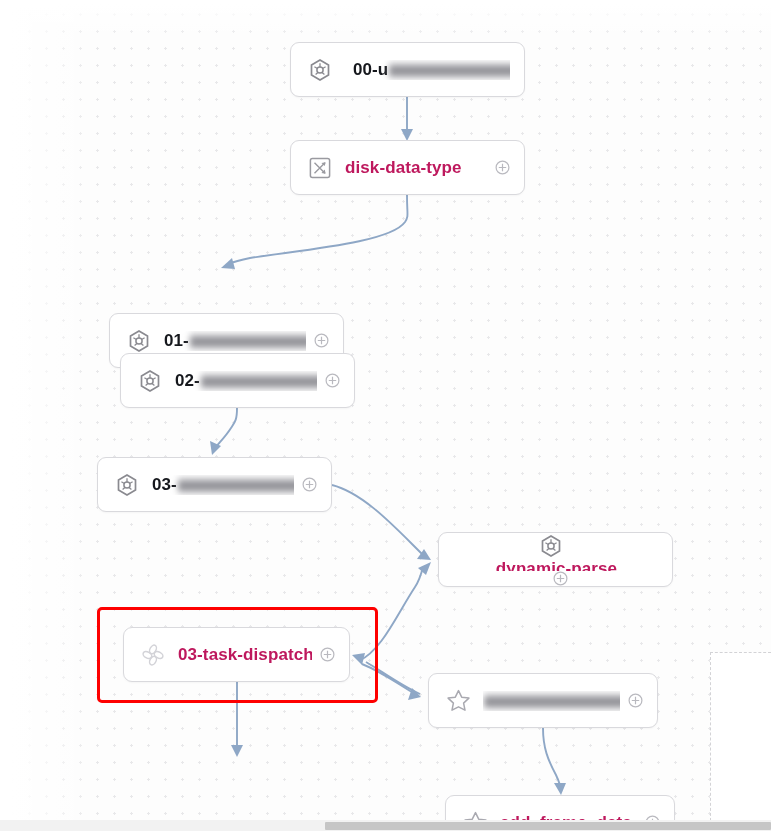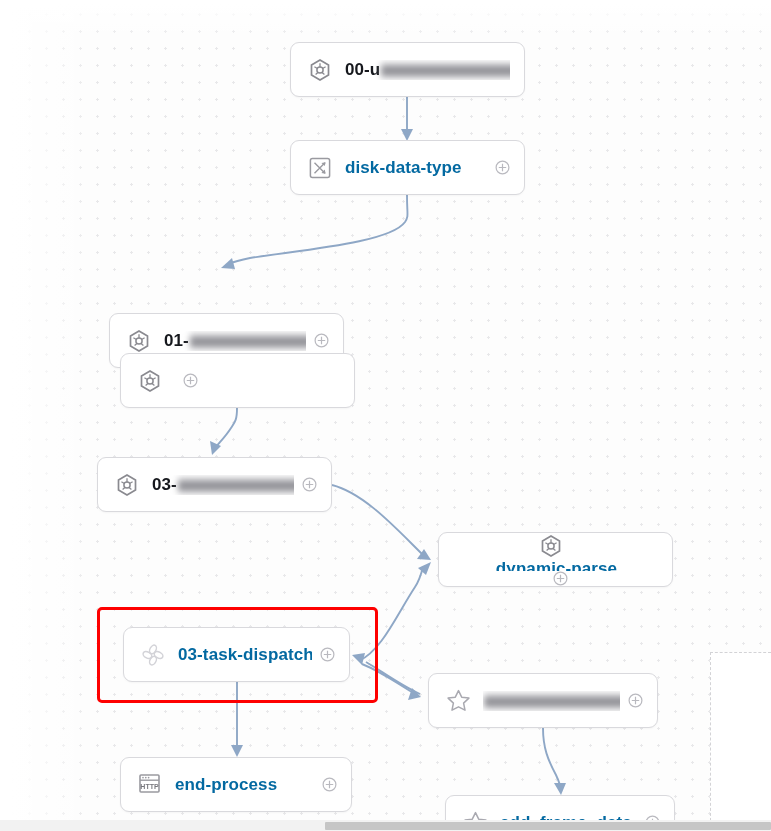--- a/index.html
+++ b/index.html
@@ -90,21 +90,21 @@
     height: 26px;
     margin-right: 12px;
     display: flex;
     align-items: center;
     justify-content: center;
   }
   .node-label {
     flex: 1 1 auto;
     font-size: 17px;
     font-weight: bold;
-    color: #0369a1;
+    color: #be185d;
     letter-spacing: 0.1px;
     white-space: nowrap;
     overflow: hidden;
   }
   .node-label.redacted {
     position: relative;
     color: #16181d;
   }
   
   .redact-bar {
@@ -214,21 +214,21 @@
     </g>
 
     <g>
       <path class="edge-path" d="M543,728 C543,748 548,760 556,775 C558,779 559,782 560,785"></path>
       <polygon class="edge-head" points="561,795 554,783 566,783"></polygon>
     </g>
   </svg>
 
   <div id="highlight-box"></div>
 
-  <div class="node" id="n0" style="left:290px; top:42px; width:235px; height:55px;">
+  <div class="node" id="n0" style="left:290px; top:42px; width:235px; height:55px;gap:8px;">
     <span class="node-icon">
       <svg width="24" height="24" viewBox="0 0 24 24">
         <polygon points="12,2 20.5,7 20.5,17 12,22 3.5,17 3.5,7" fill="none" stroke="#8a8a90" stroke-width="1.7"></polygon>
         <circle cx="12" cy="12" r="3.1" fill="none" stroke="#8a8a90" stroke-width="1.5"></circle>
         <g stroke="#8a8a90" stroke-width="1.3">
           <line x1="12" y1="5.2" x2="12" y2="8.9"></line>
           <line x1="17.6" y1="8.7" x2="14.6" y2="10.5"></line>
           <line x1="16.4" y1="16.4" x2="13.8" y2="14.3"></line>
           <line x1="7.6" y1="16.4" x2="10.2" y2="14.3"></line>
           <line x1="6.4" y1="8.7" x2="9.4" y2="10.5"></line>
@@ -290,20 +290,23 @@
         <circle cx="12" cy="12" r="3.1" fill="none" stroke="#8a8a90" stroke-width="1.5"></circle>
         <g stroke="#8a8a90" stroke-width="1.3">
           <line x1="12" y1="5.2" x2="12" y2="8.9"></line>
           <line x1="17.6" y1="8.7" x2="14.6" y2="10.5"></line>
           <line x1="16.4" y1="16.4" x2="13.8" y2="14.3"></line>
           <line x1="7.6" y1="16.4" x2="10.2" y2="14.3"></line>
           <line x1="6.4" y1="8.7" x2="9.4" y2="10.5"></line>
         </g>
       </svg>
     </span>
+    <span class="node-label redacted">
+      <span>02-</span><span class="redact-bar" style="width:140px;"></span>
+    </span>
     <span class="node-plus">
       <svg width="15" height="15" viewBox="0 0 15 15">
         <circle cx="7.5" cy="7.5" r="6.4" fill="none" stroke="#b9b9bf" stroke-width="1.2"></circle>
         <path d="M7.5,3.8 L7.5,11.2 M3.8,7.5 L11.2,7.5" stroke="#b9b9bf" stroke-width="1.2"></path>
       </svg>
     </span>
   </div>
 
   <div class="node" id="n4" style="left:97px; top:457px; width:235px; height:55px;">
     <span class="node-icon">
@@ -383,39 +386,20 @@
       <span class="redact-bar" style="width:152px;"></span>
     </span>
     <span class="node-plus">
       <svg width="15" height="15" viewBox="0 0 15 15">
         <circle cx="7.5" cy="7.5" r="6.4" fill="none" stroke="#b9b9bf" stroke-width="1.2"></circle>
         <path d="M7.5,3.8 L7.5,11.2 M3.8,7.5 L11.2,7.5" stroke="#b9b9bf" stroke-width="1.2"></path>
       </svg>
     </span>
   </div>
 
-  <div class="node" id="n8" style="left:120px; top:757px; width:232px; height:55px;">
-    <span class="node-icon">
-      <svg width="25" height="23" viewBox="0 0 25 23">
-        <rect x="2" y="2" width="19" height="17" rx="1" fill="none" stroke="#9a9aa0" stroke-width="1.6"></rect>
-        <line x1="2" y1="7.2" x2="21" y2="7.2" stroke="#9a9aa0" stroke-width="1.4"></line>
-        <circle cx="5" cy="4.6" r="0.85" fill="#9a9aa0"></circle>
-        <circle cx="7.8" cy="4.6" r="0.85" fill="#9a9aa0"></circle>
-        <circle cx="10.6" cy="4.6" r="0.85" fill="#9a9aa0"></circle>
-        <text x="11.5" y="15.6" font-family="'Liberation Sans', sans-serif" font-size="7" font-weight="bold" fill="#77777d" text-anchor="middle">HTTP</text>
-      </svg>
-    </span>
-    <span class="node-label">end-process</span>
-    <span class="node-plus">
-      <svg width="15" height="15" viewBox="0 0 15 15">
-        <circle cx="7.5" cy="7.5" r="6.4" fill="none" stroke="#b9b9bf" stroke-width="1.2"></circle>
-        <path d="M7.5,3.8 L7.5,11.2 M3.8,7.5 L11.2,7.5" stroke="#b9b9bf" stroke-width="1.2"></path>
-      </svg>
-    </span>
-  </div>
 
   <div class="node" id="n9" style="left:445px; top:795px; width:230px; height:55px;">
     <span class="node-icon">
       <svg width="25" height="25" viewBox="0 0 25 25">
         <polygon points="12.5,2.6 15.7,9.2 22.9,10.1 17.6,15.1 19.0,22.2 12.5,18.8 6.0,22.2 7.4,15.1 2.1,10.1 9.3,9.2" fill="none" stroke="#a9a9b0" stroke-width="1.5" stroke-linejoin="round"></polygon>
       </svg>
     </span>
     <span class="node-label">add_frame_data_dw</span>
     <span class="node-plus">
       <svg width="15" height="15" viewBox="0 0 15 15">

